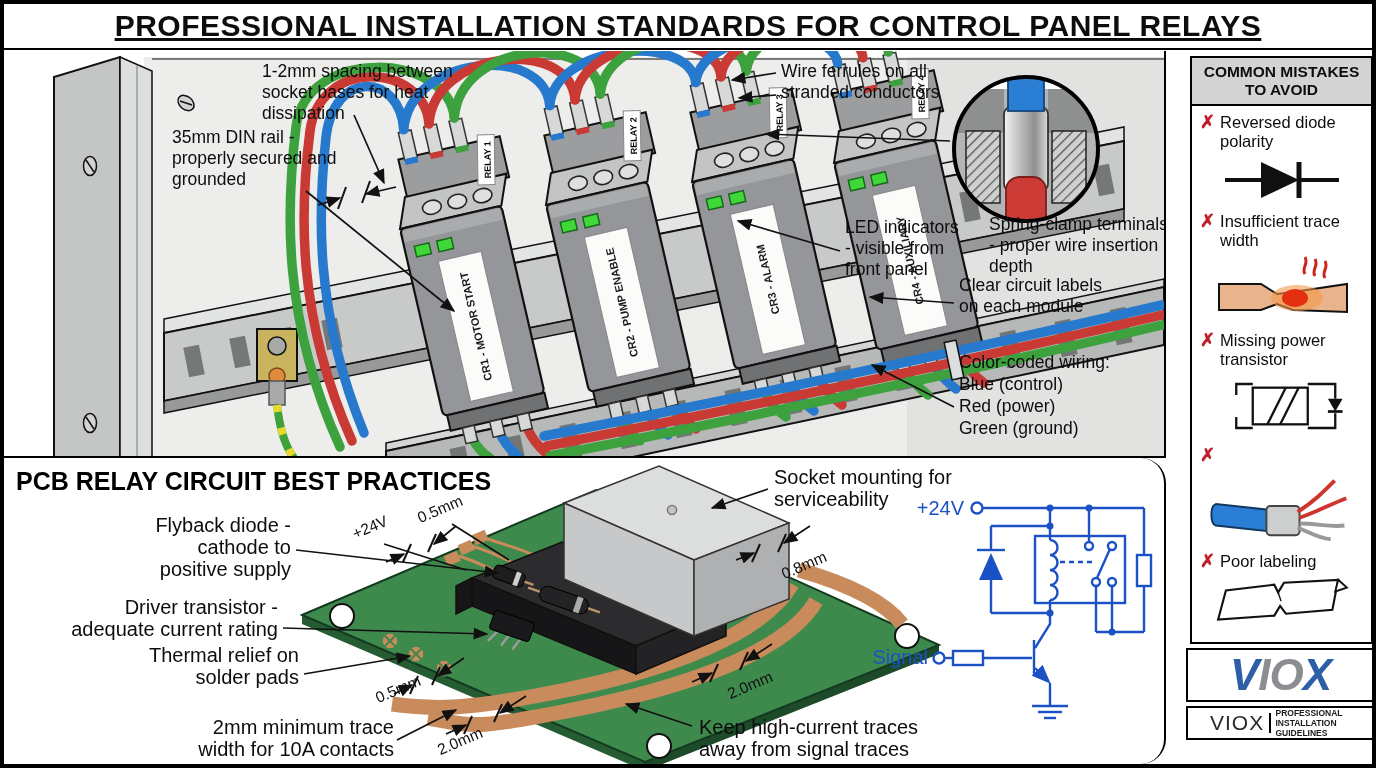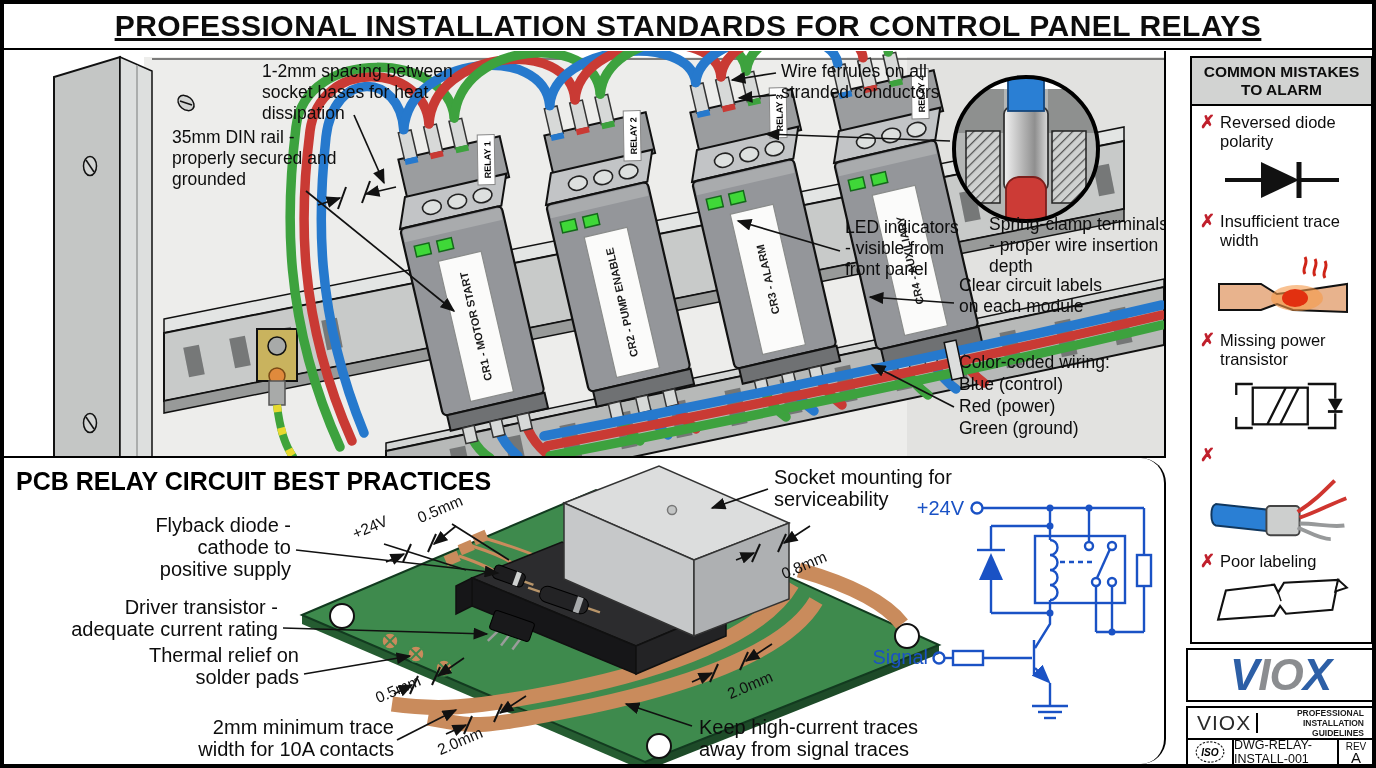--- a/index.html
+++ b/index.html
@@ -42,21 +42,21 @@
         font-size:15.5px;line-height:18px;padding:5px 2px;}
   .sb-item{padding:7px 6px 0 8px;}
   .sb-label{display:flex;align-items:flex-start;font-size:16.5px;line-height:19px;}
   .xmark{color:#c0202c;font-weight:bold;font-size:18px;margin-right:5px;line-height:19px;}
   .sb-icon{display:flex;justify-content:center;margin-top:4px;}
   
   .brand{position:absolute;left:1182px;width:189px;box-sizing:border-box;}
   .brand-logo{top:644px;height:56px;border:2px solid #000;display:flex;align-items:center;justify-content:center;background:#fff;}
   .brand-logo span{font-size:44px;font-weight:bold;font-style:italic;letter-spacing:-1px;line-height:44px;}
   .lg-blue{color:#2d5fa6;} .lg-gray{color:#8b8d90;}
-  .brand-row{top:702px;height:34px;border:2px solid #000;display:flex;align-items:center;background:#fff;padding:0 9px;text-align:right;}
+  .brand-row{top:702px;height:34px;border:2px solid #000;display:flex;align-items:center;background:#fff;padding:0 22px;}
   .brand-name{font-size:21px;letter-spacing:1px;color:#2a2a2a;}
   .brand-div{width:2px;height:20px;background:#000;margin:0 5px;}
   .brand-sub{font-size:8.5px;font-weight:bold;line-height:10px;color:#1a1a1a;}
   .brand-bottom{top:732px;height:28px;border:2px solid #000;display:flex;align-items:stretch;background:#fff;}
   .iso-cell{width:44px;border-right:2px solid #000;display:flex;align-items:center;justify-content:center;}
   .dwg-cell{flex:1;display:flex;align-items:center;justify-content:center;font-size:12.5px;}
   .rev-cell{width:34px;border-left:2px solid #000;display:flex;flex-direction:column;align-items:center;justify-content:center;line-height:11px;}
   .rev-l{font-size:10px;} .rev-v{font-size:15px;}
 </style>
 </head>
@@ -584,21 +584,21 @@
         <line class="sch" x1="1034" y1="254" x2="1058" y2="254"></line>
         <line class="sch" x1="1040" y1="260" x2="1052" y2="260"></line>
       </g>
     </g>
   </svg>
   </div>
 
   <div class="sidebar">
     <div class="sb-header">
       <div>COMMON MISTAKES</div>
-      <div>TO ALARM</div>
+      <div>TO AVOID</div>
     </div>
 
     <div class="sb-item">
       <div class="sb-label">
           <span class="xmark">✗</span>
         <span><span>Reversed diode</span><br><span>polarity</span></span>
         </div>
       <div class="sb-icon">
         <svg width="120" height="50" viewBox="0 0 120 50">
           <line x1="2" y1="25" x2="38" y2="25" stroke="#111" stroke-width="4"></line>
@@ -684,27 +684,14 @@
       <span class="lg-gray">I</span>
       <span class="lg-gray">O</span>
       <span class="lg-blue">X</span>
   </div>
   <div class="brand brand-row" style="top:702px;">
     <span class="brand-name">VIOX</span>
     <span class="brand-div"></span>
     <span class="brand-sub">
       <span>PROFESSIONAL</span><br><span>INSTALLATION GUIDELINES</span></span>
   </div>
-  <div class="brand brand-bottom" style="top:734px;height:28px;">
-    <span class="iso-cell">
-      <svg width="34" height="24" viewBox="0 0 34 26">
-        <ellipse cx="17" cy="13" rx="15" ry="11" fill="none" stroke="#111" stroke-width="1.2" stroke-dasharray="2.5 1.6"></ellipse>
-        <text x="17" y="17" text-anchor="middle" font-size="11" font-weight="bold" font-style="italic">ISO</text>
-      </svg>
-      </span>
-    <span class="dwg-cell">DWG-RELAY-INSTALL-001</span>
-    <span class="rev-cell">
-      <span class="rev-l">REV</span>
-      <span class="rev-v">A</span>
-      </span>
-  </div>
 
 </div>
 
 </body></html>

